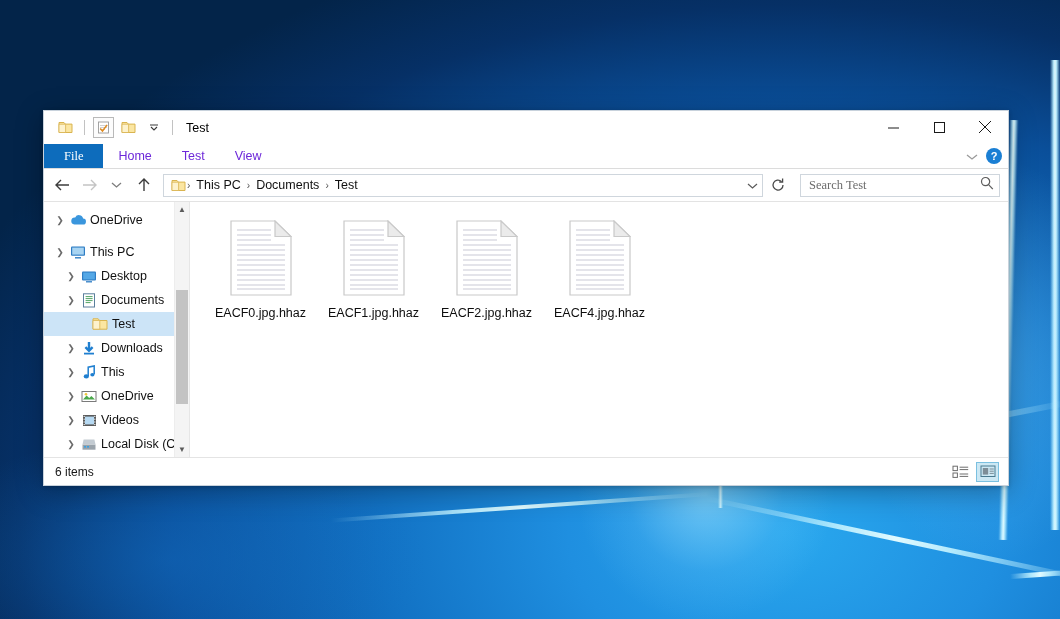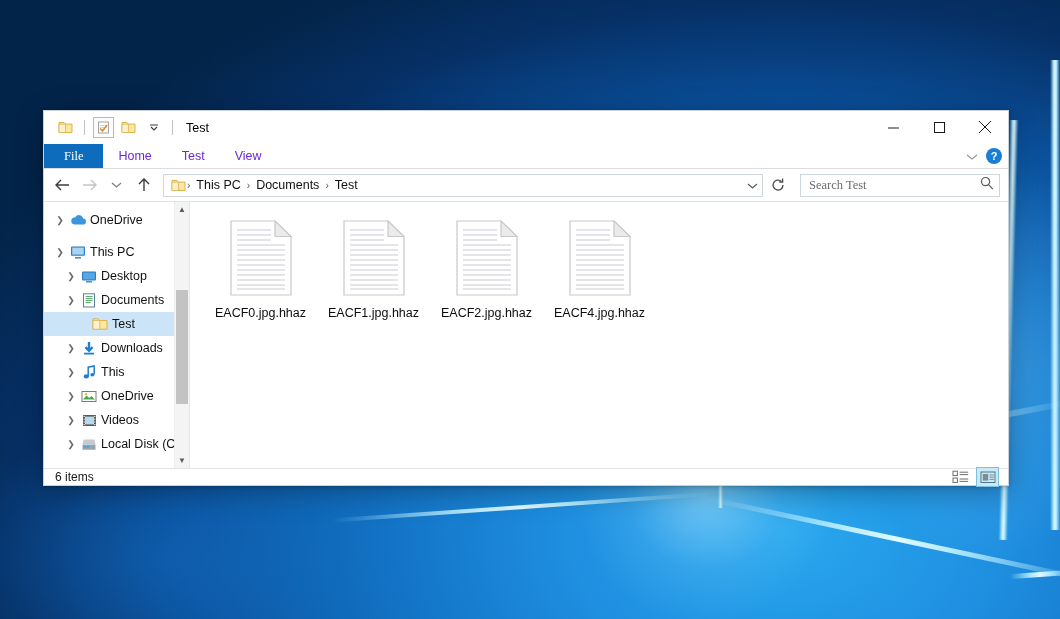--- a/index.html
+++ b/index.html
@@ -239,21 +239,21 @@
   .fname {
     font-size: 12.5px;
     color: #0d0d0d;
     margin-top: 6px;
     text-align: center;
     white-space: nowrap;
   }
 
   
   .statusbar {
-    height: 17px;
+    height: 28px;
     border-top: 1px solid #e4e4e4;
     background: #fff;
     display: flex;
     align-items: center;
     padding: 0 6px 0 11px;
     flex: none;
     position: relative;
   }
   .stext { font-size: 12px; color: #171717; }
   .viewbtns {

